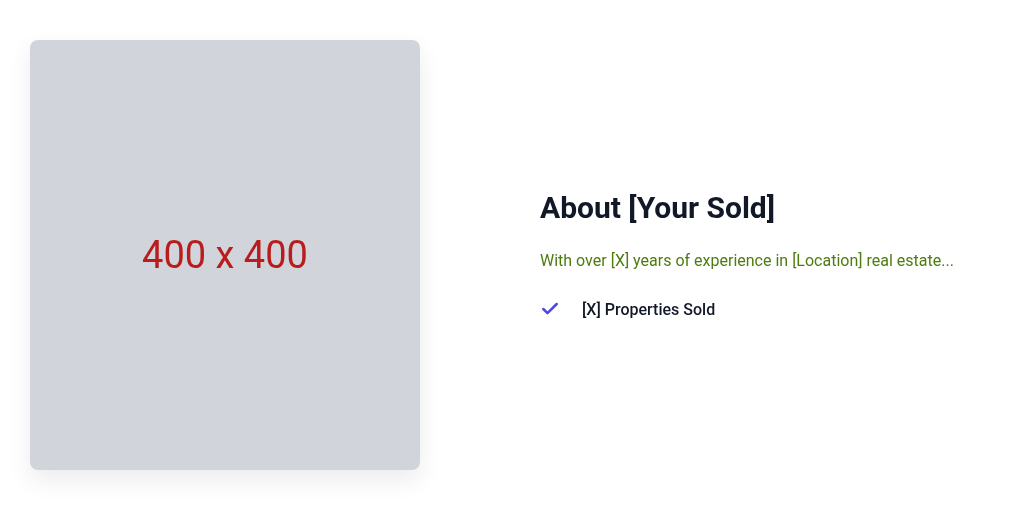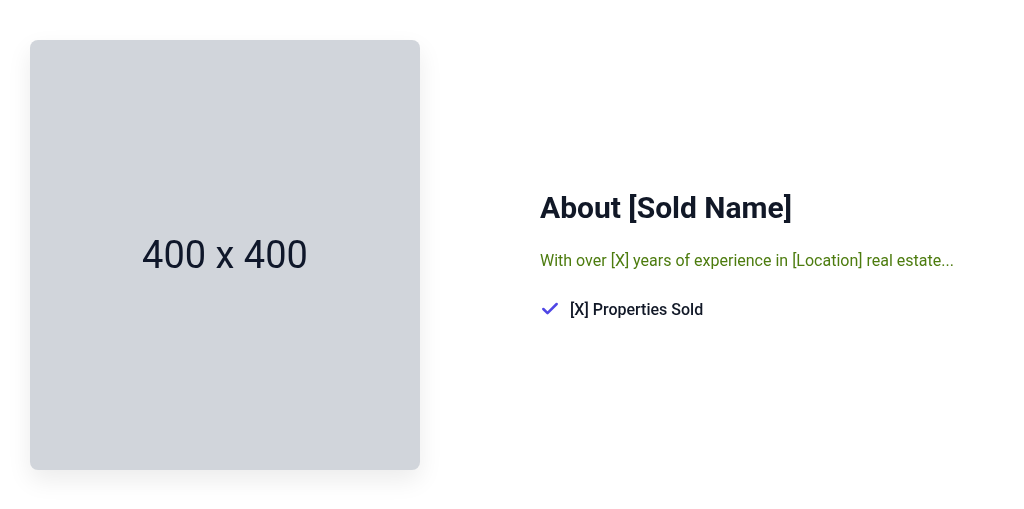--- a/index.html
+++ b/index.html
@@ -27,21 +27,21 @@
       background: #d1d5db;
       border-radius: 8px;
       display: flex;
       align-items: center;
       justify-content: center;
       box-shadow: 0 10px 25px rgba(0,0,0,0.08);
       flex-shrink: 0;
     }
     .placeholder-text {
       font-size: 38px;
-      color: #0f172a;
+      color: #b91c1c;
       font-weight: 400;
     }
     .content {
       flex: 1;
       padding-top: 0;
     }
     .heading {
       font-size: 30px;
       font-weight: 700;
       color: #111827;
@@ -49,42 +49,42 @@
     }
     .description {
       font-size: 16px;
       color: #4d7c0f;
       margin-bottom: 26px;
       line-height: 1.5;
     }
     .achievement {
       display: flex;
       align-items: center;
-      gap: 10px;
+      gap: 22px;
     }
     .check-icon {
       width: 20px;
       height: 20px;
       flex-shrink: 0;
     }
     .achievement-text {
       font-size: 16px;
       color: #111827;
       font-weight: 500;
     }
   </style>
 </head>
 <body>
 
 <div class="container">
   <div class="image-placeholder">
     <span class="placeholder-text">400 x 400</span>
   </div>
   <div class="content">
-    <h2 class="heading">About [Sold Name]</h2>
+    <h2 class="heading">About [Your Sold]</h2>
     <p class="description">With over [X] years of experience in [Location] real estate...</p>
     <div class="achievement">
       <span class="check-icon">
         <svg viewBox="0 0 24 24" fill="none" stroke="#4f46e5" stroke-width="3" stroke-linecap="round" stroke-linejoin="round">
           <polyline points="20 6 9 17 4 12"></polyline>
         </svg>
       </span>
       <span class="achievement-text">[X] Properties Sold</span>
     </div>
   </div>

